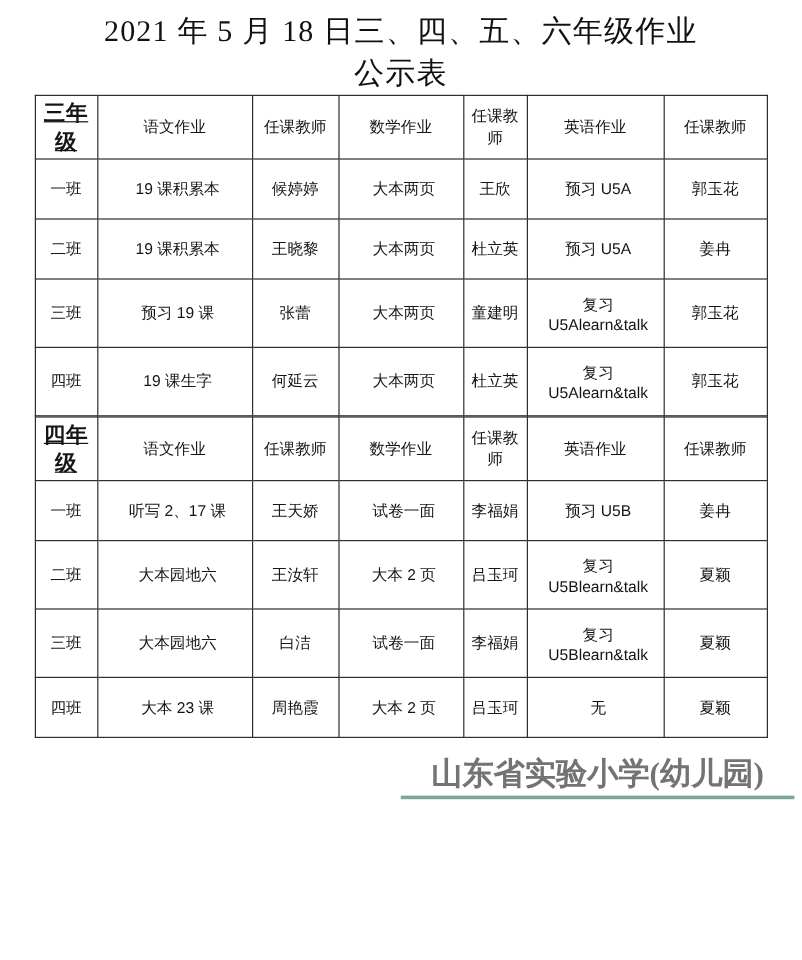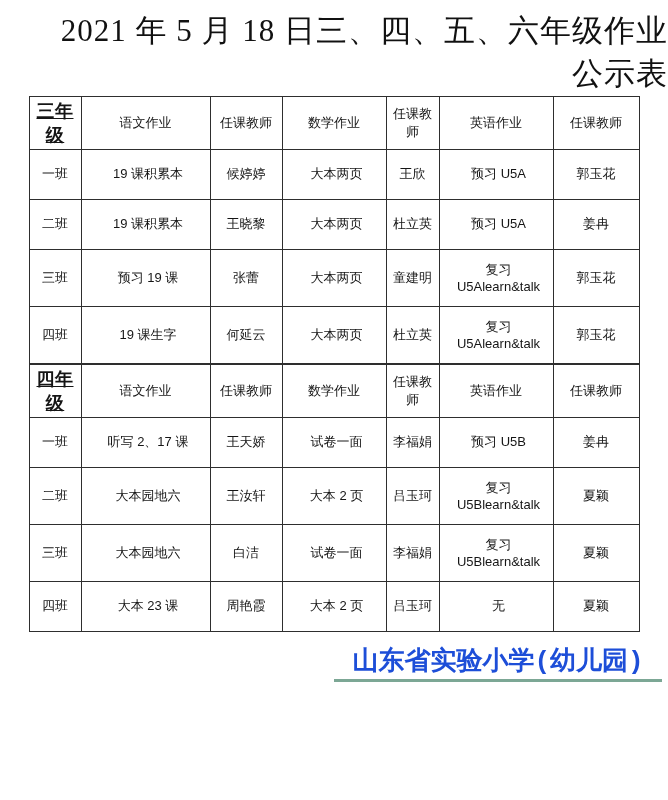--- a/index.html
+++ b/index.html
@@ -4,21 +4,21 @@
 <style>
   html,body { margin:0; padding:0; }
   body {
     width:668px; height:800px; background:#ffffff;
     font-family:"Liberation Sans", sans-serif; color:#1d1d1d;
     overflow:hidden;
   }
   .page { width:668px; height:800px; position:relative; }
 
   .title {
-    text-align:right; font-size:31px; line-height:1.4;
+    text-align:center; font-size:25px; line-height:1.4;
     padding-top:9px; color:#111;
     font-family:"Liberation Serif", serif;
     letter-spacing:1px;
   }
 
   table.hw {
     border-collapse:collapse; table-layout:fixed;
     width:610px; margin:0 auto;
   }
   table.hw th, table.hw td {
@@ -177,17 +177,17 @@
       <td>周艳霞</td>
       <td class="la">大本 2 页</td>
       <td>吕玉珂</td>
       <td class="la">无</td>
       <td>夏颖</td>
     </tr>
   </tbody>
     </table>
 
   <div class="footer">
-    <div class="cn" style="color: #1d4ed8; font-family: Liberation Mono, monospace;">山东省实验小学(幼儿园)</div>
+    <div class="cn" style="color: #737373;">山东省实验小学(幼儿园)</div>
     <div class="rule" style="border-bottom-color: rgb(124, 167, 149);"></div>
   </div>
 
 </div>
 
 </body></html>

